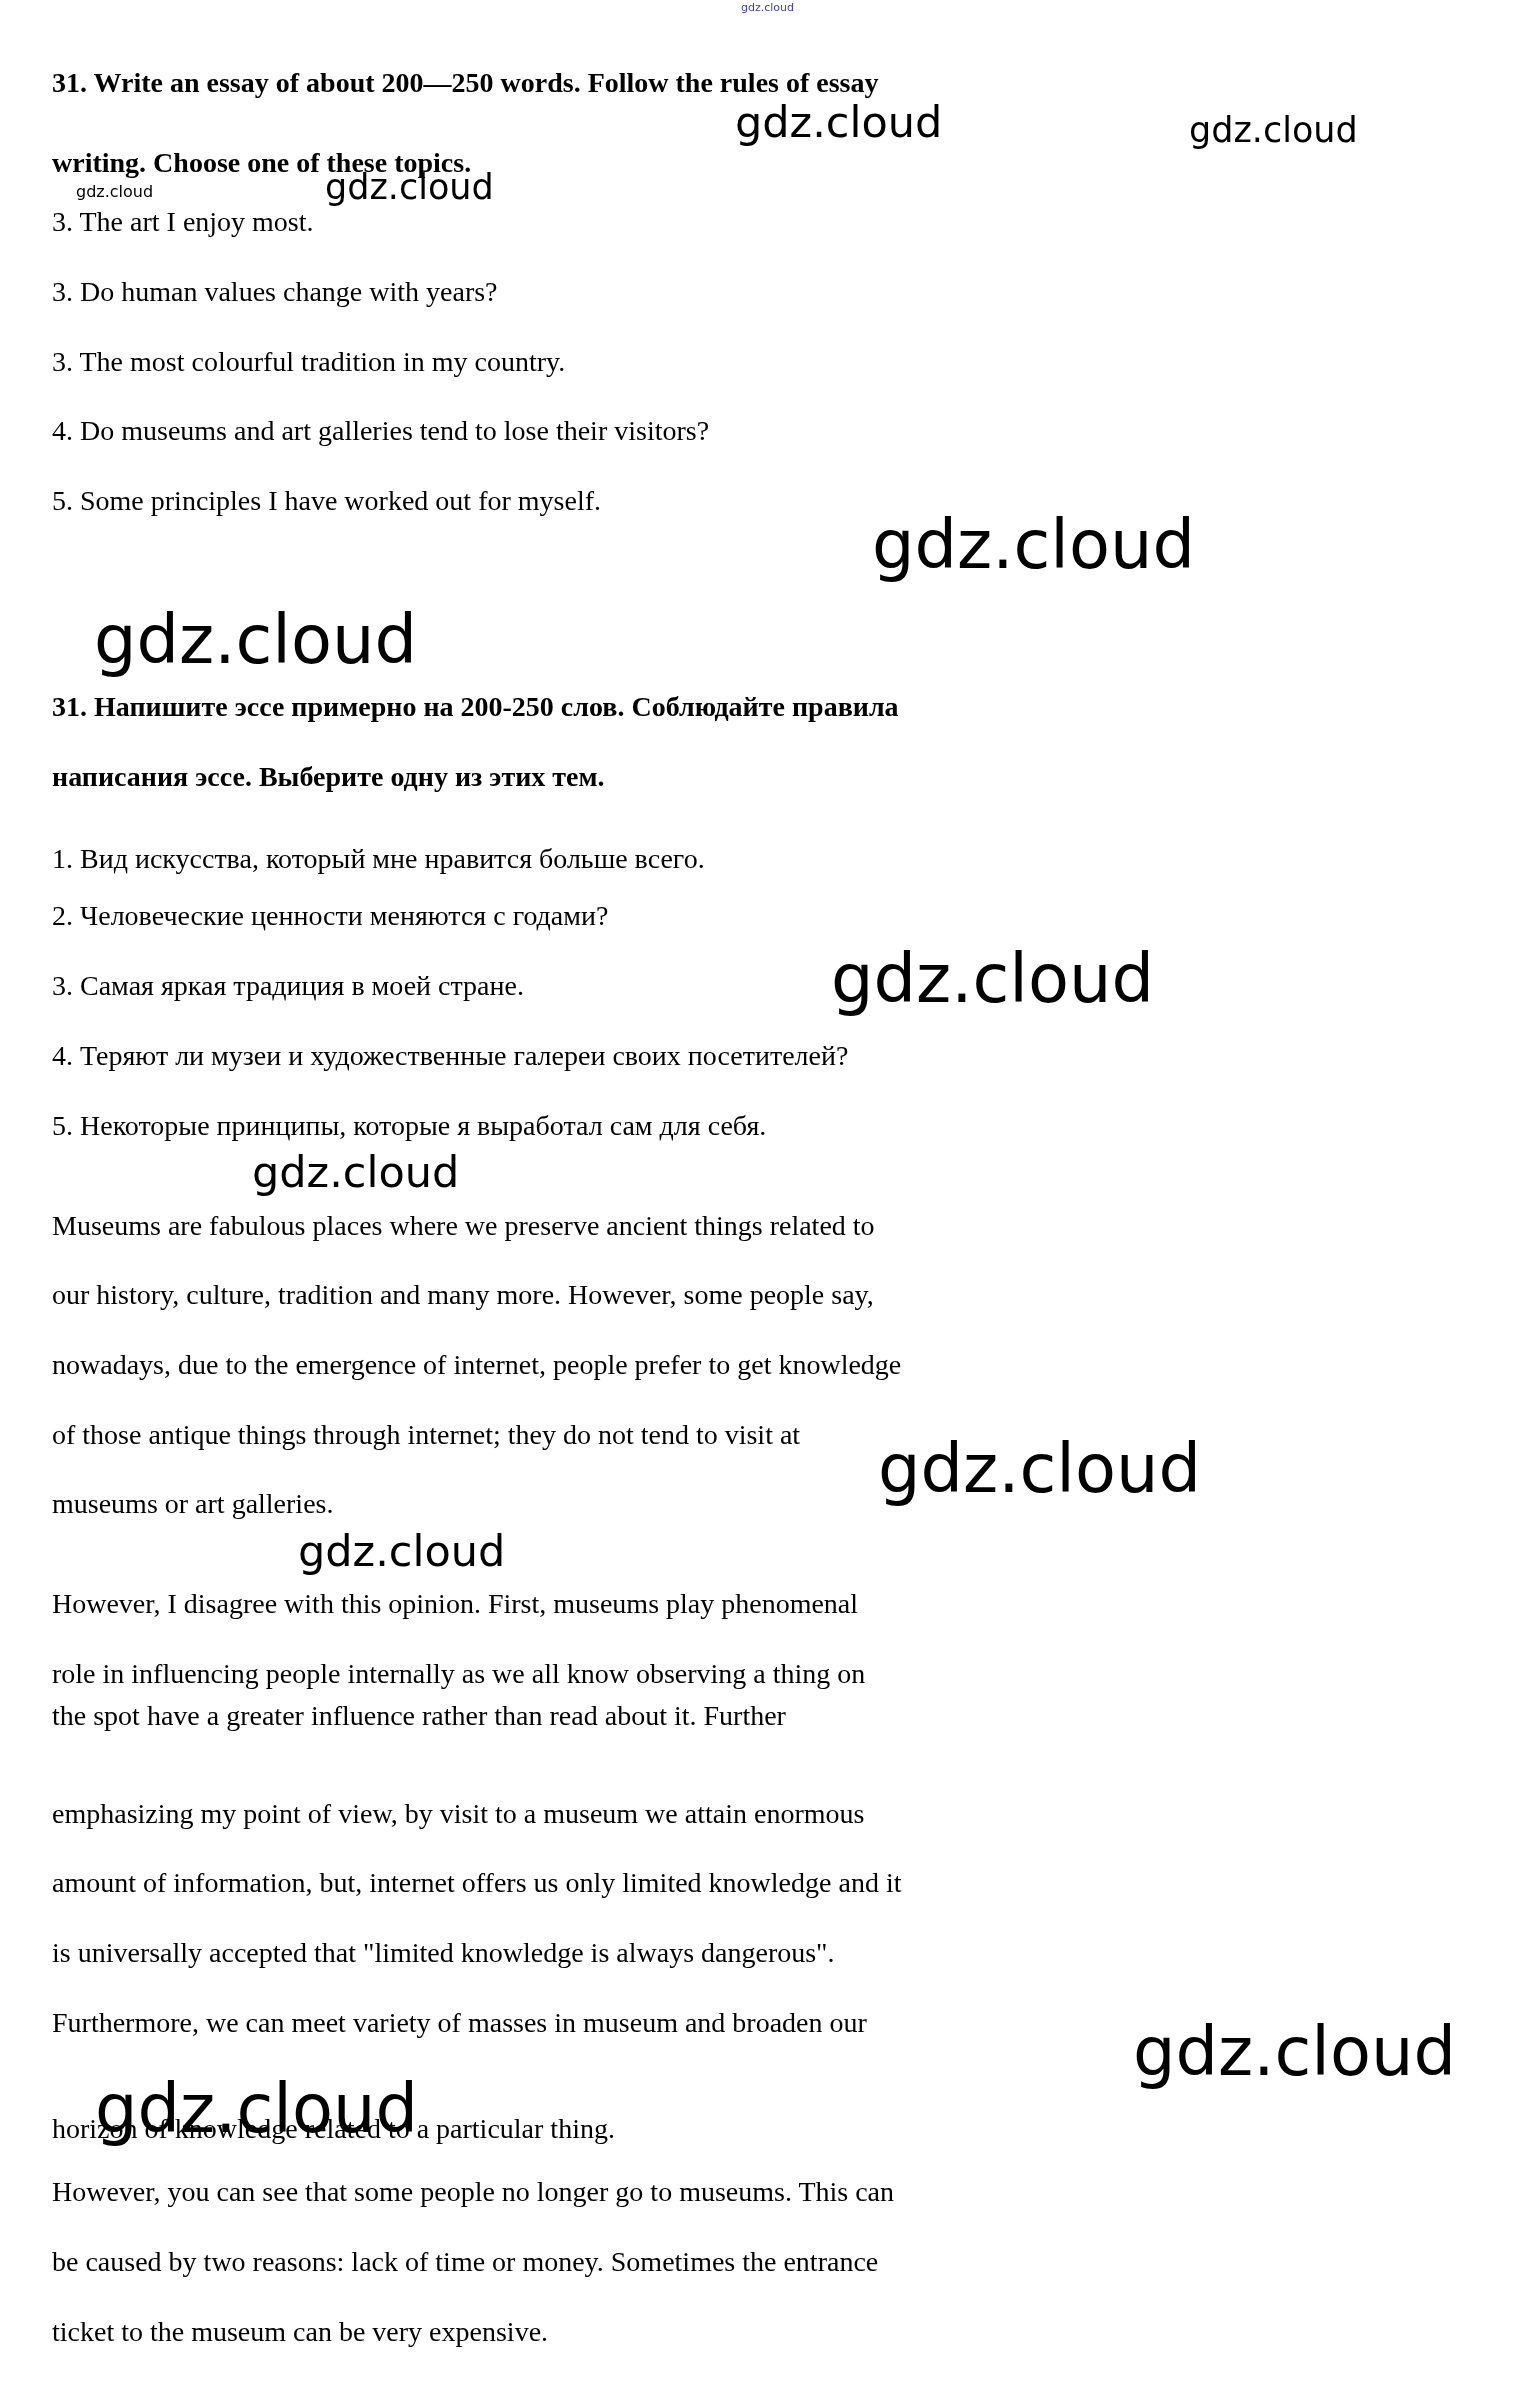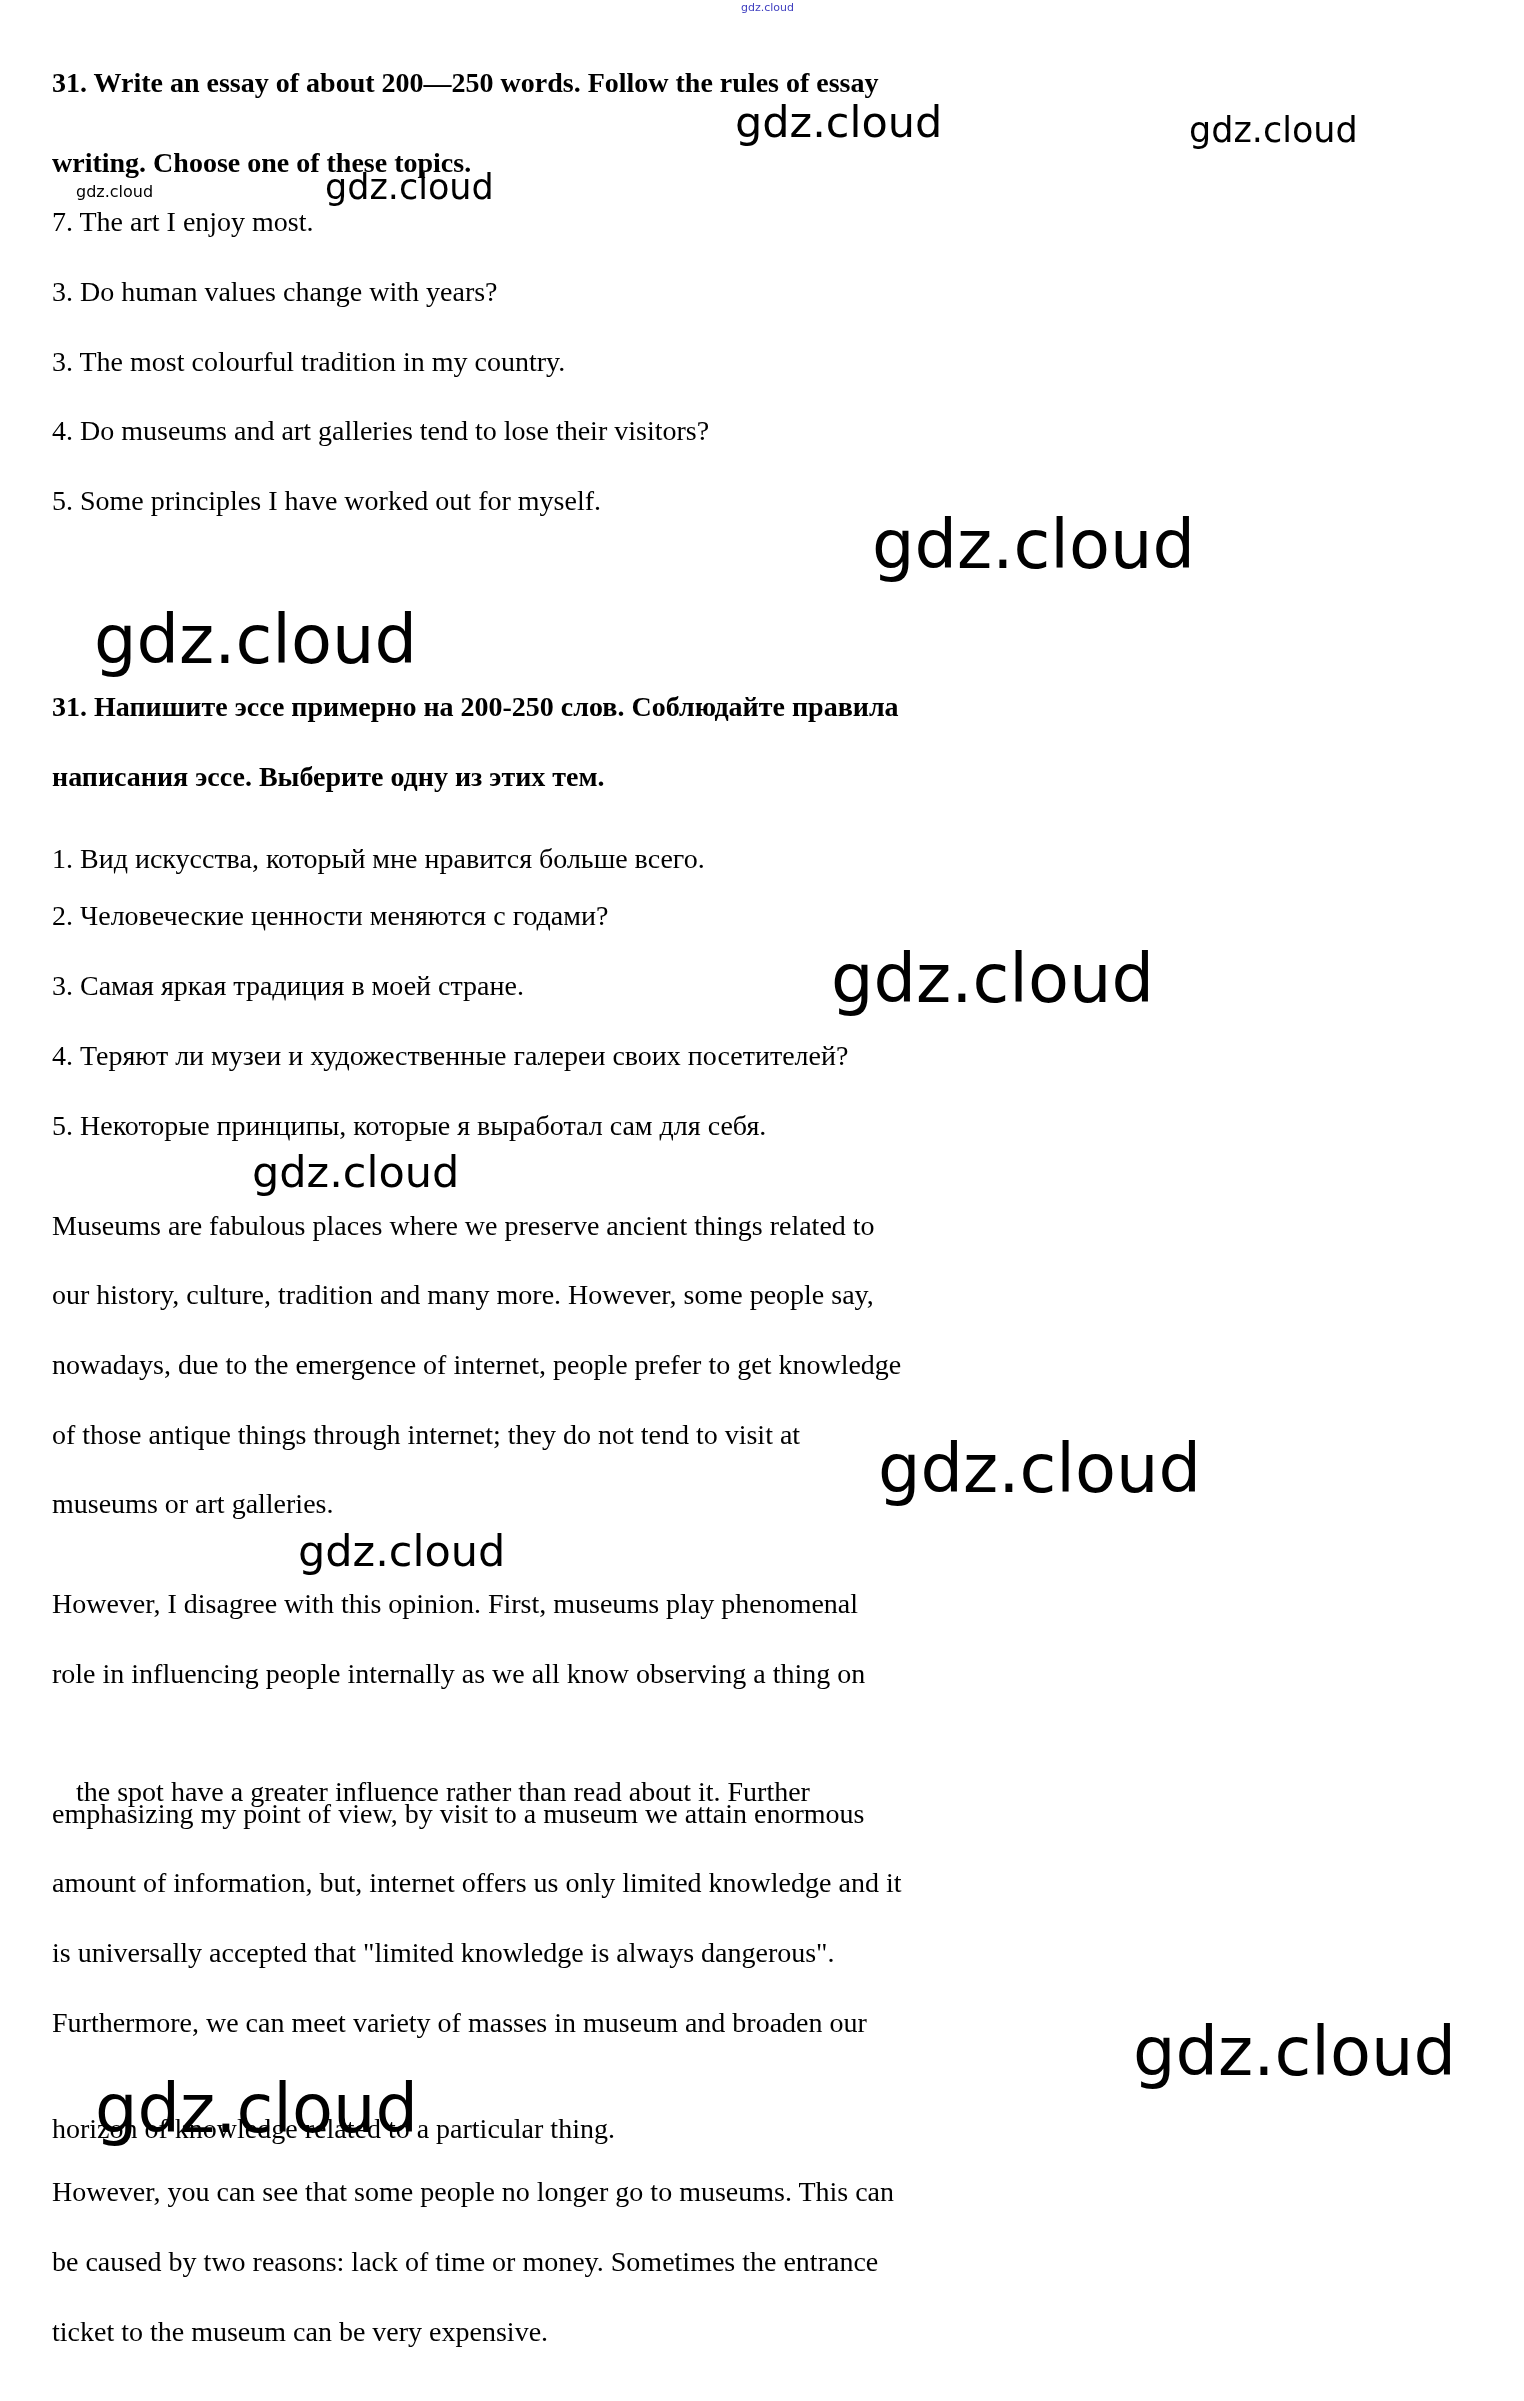--- a/index.html
+++ b/index.html
@@ -37,21 +37,21 @@
   <div class="wm wm-l" style="left:831px;top:946px;">gdz.cloud</div>
   <div class="wm wm-m" style="left:252px;top:1151px;">gdz.cloud</div>
   <div class="wm wm-l" style="left:878px;top:1436px;">gdz.cloud</div>
   <div class="wm wm-m" style="left:298px;top:1530px;">gdz.cloud</div>
   <div class="wm wm-l" style="left:1133px;top:2019px;">gdz.cloud</div>
   <div class="wm wm-l" style="left:95px;top:2076px;">gdz.cloud</div>
 
   <section>
     <div class="line bold" style="top:59px;">31. Write an essay of about 200—250 words. Follow the rules of essay</div>
     <div class="line bold" style="top:128px;margin-top:11px;">writing. Choose one of these topics.</div>
-    <div class="line" style="top:198px;">7. The art I enjoy most.</div>
+    <div class="line" style="top:198px;">3. The art I enjoy most.</div>
     <div class="line" style="top:268px;">3. Do human values change with years?</div>
     <div class="line" style="top:338px;">3. The most colourful tradition in my country.</div>
     <div class="line" style="top:407px;">4. Do museums and art galleries tend to lose their visitors?</div>
     <div class="line" style="top:477px;">5. Some principles I have worked out for myself.</div>
   </section>
 
   <section>
     <div class="line bold" style="top:683px;">31. Напишите эссе примерно на 200-250 слов. Соблюдайте правила</div>
     <div class="line bold" style="top:753px;">написания эссе. Выберите одну из этих тем.</div>
     <div class="line" style="top:823px;margin-top:12px;">1. Вид искусства, который мне нравится больше всего.</div>
@@ -65,21 +65,21 @@
     <div>
       <div class="line" style="top:1202px;">Museums are fabulous places where we preserve ancient things related to</div>
       <div class="line" style="top:1271px;">our history, culture, tradition and many more. However, some people say,</div>
       <div class="line" style="top:1341px;">nowadays, due to the emergence of internet, people prefer to get knowledge</div>
       <div class="line" style="top:1411px;">of those antique things through internet; they do not tend to visit at</div>
       <div class="line" style="top:1480px;">museums or art galleries.</div>
     </div>
     <div>
       <div class="line" style="top:1580px;">However, I disagree with this opinion. First, museums play phenomenal</div>
       <div class="line" style="top:1650px;">role in influencing people internally as we all know observing a thing on</div>
-      <div class="line" style="top:1768px;margin-left:24px;">the spot have a greater influence rather than read about it. Further</div>
+      <div class="line" style="top:1692px;">the spot have a greater influence rather than read about it. Further</div>
       <div class="line" style="top:1790px;">emphasizing my point of view, by visit to a museum we attain enormous</div>
       <div class="line" style="top:1859px;">amount of information, but, internet offers us only limited knowledge and it</div>
       <div class="line" style="top:1929px;">is universally accepted that "limited knowledge is always dangerous".</div>
       <div class="line" style="top:1999px;">Furthermore, we can meet variety of masses in museum and broaden our</div>
       <div class="line" style="top:2069px;margin-top:36px;">horizon of knowledge related to a particular thing.</div>
     </div>
     <div>
       <div class="line" style="top:2168px;">However, you can see that some people no longer go to museums. This can</div>
       <div class="line" style="top:2238px;">be caused by two reasons: lack of time or money. Sometimes the entrance</div>
       <div class="line" style="top:2308px;">ticket to the museum can be very expensive.</div>

